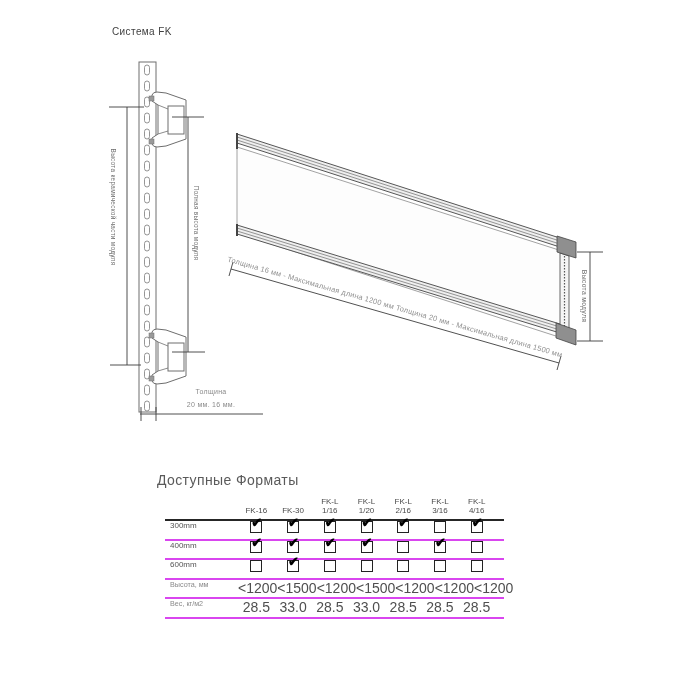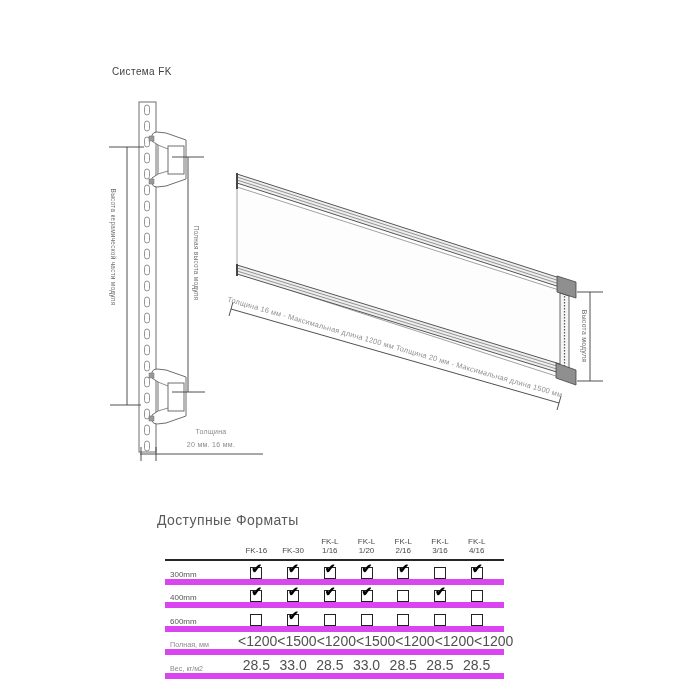--- a/index.html
+++ b/index.html
@@ -2,21 +2,21 @@
 <html><head>
 <meta charset="utf-8">
 <style>
   html,body{margin:0;padding:0;}
   body{
     width:700px;height:700px;background:#ffffff;
     font-family:"Liberation Sans", sans-serif;
     position:relative;overflow:hidden;
     -webkit-font-smoothing:antialiased;
   }
-  .page{position:absolute;inset:0;margin-top:40px;}
+  .page{position:absolute;inset:0;}
   .title{
     position:absolute;left:112px;top:26px;
     font-size:10px;color:#3f3f3f;letter-spacing:.4px;
   }
   svg{position:absolute;left:0;top:0;}
   .vlabel{
     position:absolute;white-space:nowrap;
     font-size:6.4px;color:#6e6e6e;letter-spacing:.3px;
     transform:translate(-50%,-50%) rotate(90deg);
   }
@@ -35,22 +35,22 @@
   .formats-title{
     position:absolute;left:157px;top:472px;
     font-size:14px;color:#5a5a5a;letter-spacing:.4px;
   }
   .ftable{
     position:absolute;left:165px;top:490px;width:339px;
     font-size:8px;color:#4a4a4a;
   }
   .trow{
     display:flex;width:330px;padding-right:9px;
-    border-bottom:6px solid #d946ef;
-    height:17.5px;align-items:flex-end;
+    border-bottom:2px solid #d946ef;
+    height:17.5px;align-items:flex-start;
   }
   .trow.header{height:26px;border-bottom:2px solid #262626;align-items:flex-end;padding-bottom:3px;}
   .lcell{width:73px;flex:0 0 73px;text-align:left;padding-left:5px;box-sizing:border-box;color:#555;}
   .ccell{flex:1 1 0;display:flex;justify-content:center;align-items:center;text-align:center;}
   .colhead{white-space:pre-line;line-height:1.2;color:#4a4a4a;display:block;}
   .cb{
     width:10px;height:10px;border:1.7px solid #222;background:#fff;
     position:relative;box-sizing:content-box;
   }
   .cb.checked::after{
@@ -262,21 +262,21 @@
           <div class="cb"></div>
         </div>
         <div class="ccell">
           <div class="cb"></div>
         </div>
         <div class="ccell">
           <div class="cb"></div>
         </div>
       </div>
       <div class="trow info">
-        <div class="lcell info-label">Полная, мм</div>
+        <div class="lcell info-label">Высота, мм</div>
         <div class="ccell val">&lt;1200</div>
         <div class="ccell val">&lt;1500</div>
         <div class="ccell val">&lt;1200</div>
         <div class="ccell val">&lt;1500</div>
         <div class="ccell val">&lt;1200</div>
         <div class="ccell val">&lt;1200</div>
         <div class="ccell val">&lt;1200</div>
       </div>
       <div class="trow info">
         <div class="lcell info-label">Вес, кг/м2</div>

